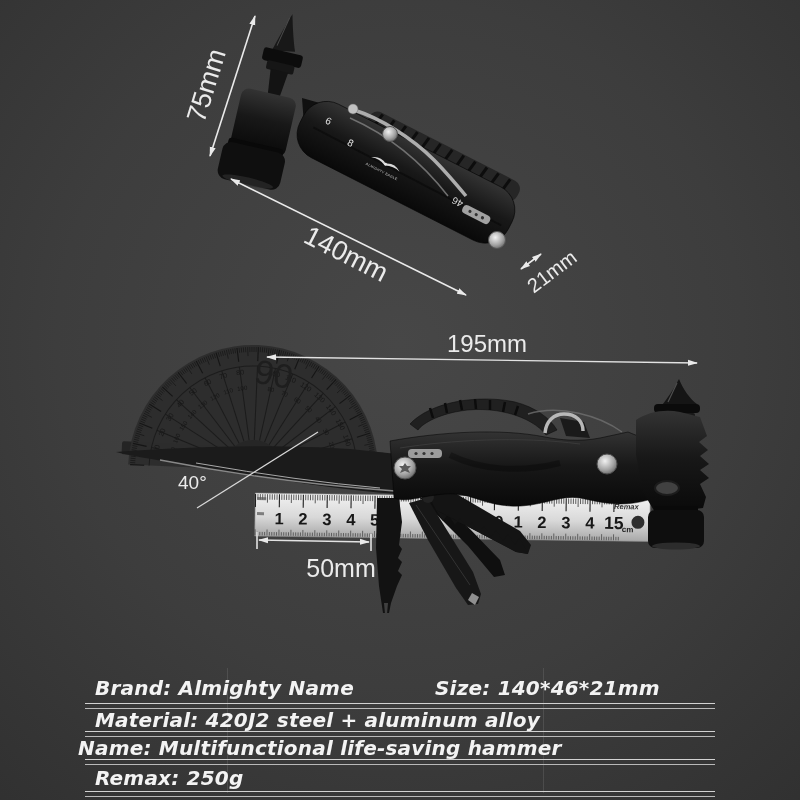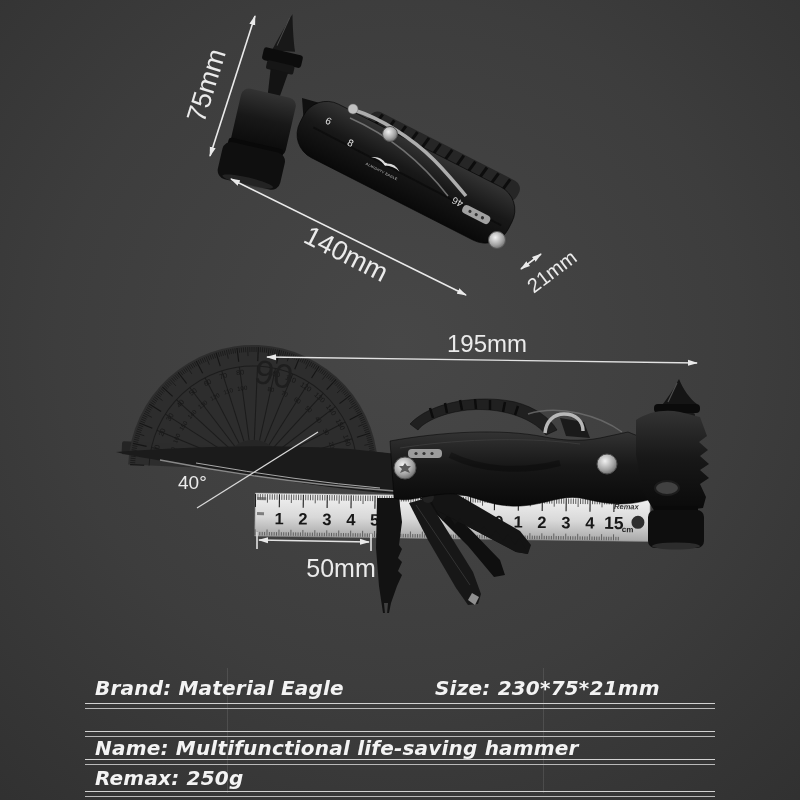--- a/index.html
+++ b/index.html
@@ -763,25 +763,26 @@
     <line x1="371" y1="534" x2="371" y2="551" stroke="#e2e2e2" stroke-width="1.6"></line>
     <line x1="259" y1="540" x2="369" y2="542" stroke="#e2e2e2" stroke-width="1.4" marker-start="url(#arr)" marker-end="url(#arr)"></line>
     <text class="dim" x="341" y="577" font-size="25" text-anchor="middle">50mm</text>
   </g>
 </svg>
 
 <div class="spec">
   <div class="vrule" style="left:227px;top:668px;height:125px;"></div>
   <div class="vrule" style="left:543px;top:668px;height:125px;"></div>
 
-  <span class="cell" style="left:95px;top:676px;">Brand: Material Eagle</span>
-  <span class="cell" style="left:435px;top:676px;">Size: 230*75*21mm</span>
+  <span class="cell" style="left:95px;top:676px;">Brand: Almighty Name</span>
+  <span class="cell" style="left:435px;top:676px;">Size: 140*46*21mm</span>
   <div class="rule" style="top:703px;"></div>
 
+  <span class="cell" style="left:95px;top:708px;">Material: 420J2 steel + aluminum alloy</span>
   <div class="rule" style="top:731px;"></div>
 
-  <span class="cell" style="left:95px;top:736px;text-align:right;">Name: Multifunctional life-saving hammer</span>
+  <span class="cell" style="left:78px;top:736px;text-align:right;">Name: Multifunctional life-saving hammer</span>
   <div class="rule" style="top:759px;"></div>
 
   <span class="cell" style="left:95px;top:766px;">Remax: 250g</span>
   <div class="rule" style="top:791px;"></div>
 </div>
 </div>
 
 </body></html>

